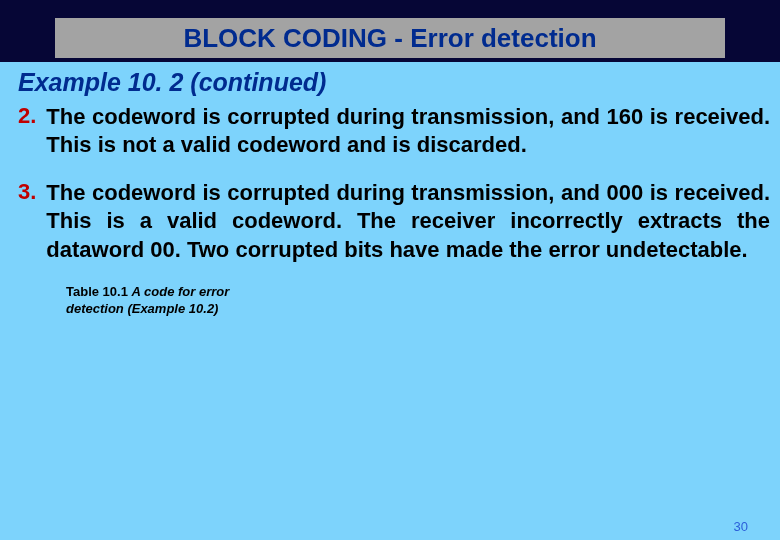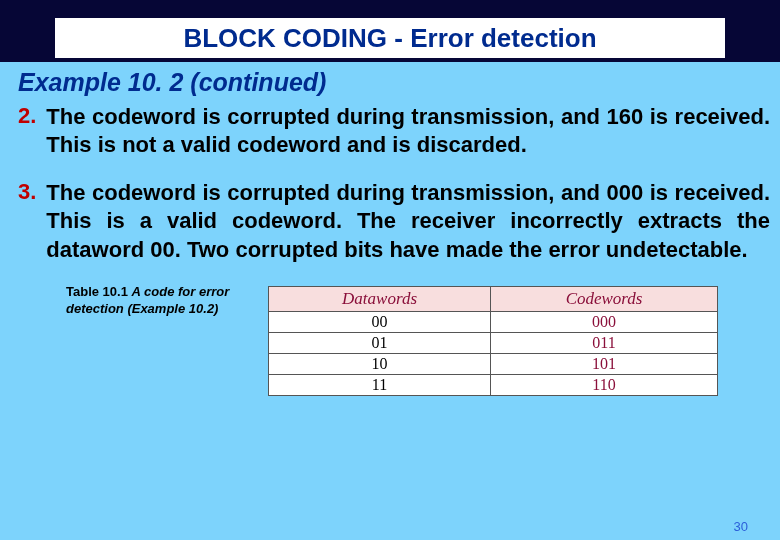--- a/index.html
+++ b/index.html
@@ -10,21 +10,21 @@
     font-family: Arial, Helvetica, sans-serif;
     position: relative;
     overflow: hidden;
   }
   .header-box {
     position: absolute;
     top: 18px;
     left: 55px;
     width: 670px;
     height: 40px;
-    background: #ffffff;
+    background: #a3a3a3;
     display: flex;
     align-items: center;
     justify-content: center;
     text-align: center;
   }
   .header-text {
     color: #002b8f;
     font-size: 26px;
     font-weight: bold;
   }
@@ -60,20 +60,21 @@
     font-size: 22px;
     font-weight: bold;
     text-align: justify;
     line-height: 1.28;
     flex: 1;
   }
   .bottom-area {
     display: flex;
     align-items: flex-start;
     margin-top: 10px;
+    gap: 8px;
   }
   .caption-col {
     width: 250px;
     padding-left: 48px;
     padding-right: 10px;
   }
   .table-caption {
     font-size: 13px;
     color: #000;
     line-height: 1.3;
@@ -174,42 +175,16 @@
   </div>
 
   <div class="bottom-area">
     <div class="caption-col">
       <div class="table-caption">
         <span class="bold">Table 10.1</span>
         <span class="italic">A code for error detection (Example 10.2)</span>
       </div>
     </div>
 
-    <table class="code-table">
-      <thead>
-        <tr>
-          <th>Datawords</th>
-          <th>Codewords</th>
-        </tr>
-      </thead>
-      <tbody>
-        <tr>
-          <td>00</td>
-          <td class="codeword">000</td>
-        </tr>
-        <tr>
-          <td>01</td>
-          <td class="codeword">011</td>
-        </tr>
-        <tr>
-          <td>10</td>
-          <td class="codeword">101</td>
-        </tr>
-        <tr>
-          <td>11</td>
-          <td class="codeword">110</td>
-        </tr>
-      </tbody>
-    </table>
   </div>
 
   <div class="page-num">30</div>
 </div>
 
 </body></html>

